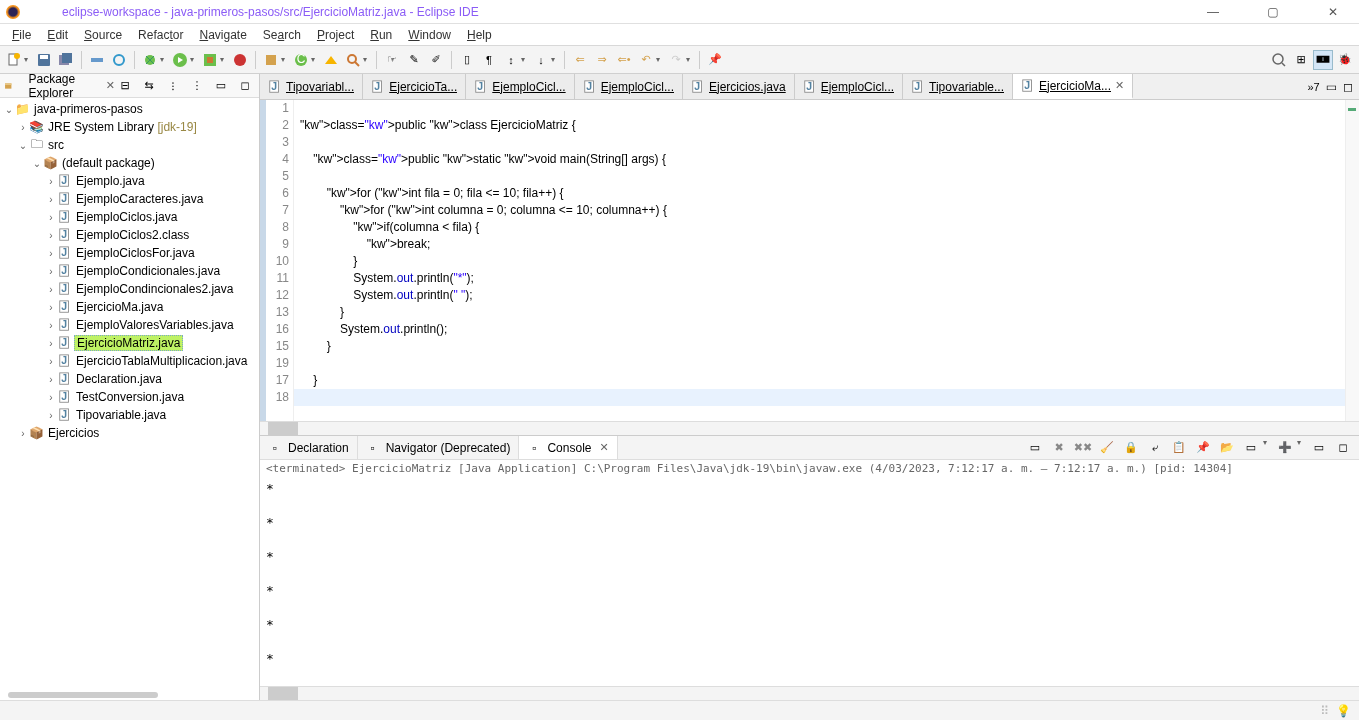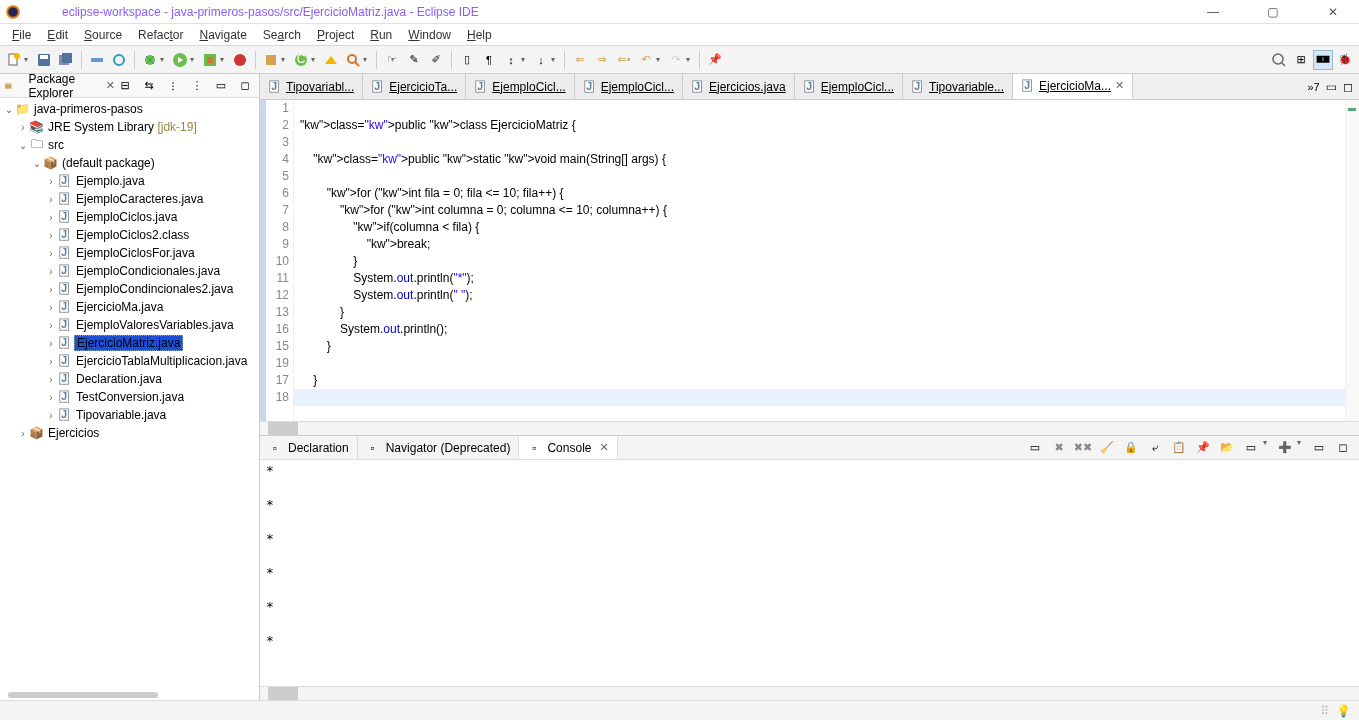--- a/index.html
+++ b/index.html
@@ -22,21 +22,21 @@
 .panel-header { height: 24px; display: flex; align-items: center; padding: 0 4px; border-bottom: 1px solid #ddd; background: #f8f8f8; }
 .panel-header .ph-title { flex: 1; display: flex; align-items: center; gap: 16px; }
 .ph-icon { width: 14px; height: 14px; }
 .ph-close { font-size: 11px; color: #666; margin-left: 4px; }
 .ph-tools { display: flex; gap: 4px; }
 .tree { flex: 1; overflow: auto; padding: 2px; font-size: 12px; }
 .tree-node { display: flex; align-items: center; height: 18px; white-space: nowrap; }
 .tw { width: 14px; text-align: center; color: #666; font-size: 10px; cursor: default; }
 .node-icon { width: 14px; height: 14px; margin-right: 2px; display: inline-flex; align-items: center; justify-content: center; }
 .node-label { padding: 0 2px; }
-.node-sel { background: #1d4ed8; border: 1px dotted #7aa7c7; text-align: right; }
+.node-sel { background: #bef264; border: 1px dotted #7aa7c7; text-align: right; }
 .jre { color: #998844; text-align: center; }
 .editor-area { flex: 1; display: flex; flex-direction: column; background: #fff; }
 .tabs-row { height: 26px; display: flex; align-items: stretch; border-bottom: 1px solid #ccc; background: #f0f0f0; overflow: hidden; }
 .ed-tab { display: flex; align-items: center; padding: 0 8px; border-right: 1px solid #ccc; background: #ececec; gap: 4px; max-width: 130px; }
 .ed-tab.active { background: #fff; border-bottom: 2px solid #fff; }
 .ed-tab .java-icon { width: 14px; height: 14px; }
 .ed-tab .tab-label { overflow: hidden; text-overflow: ellipsis; white-space: nowrap; text-decoration: underline; }
 .ed-tab .tab-close { font-size: 11px; color: #666; }
 .tabs-extra { margin-left: auto; display: flex; align-items: center; padding: 0 6px; gap: 6px; }
 .editor-body { flex: 1; display: flex; overflow: hidden; position: relative; }
@@ -525,20 +525,21 @@
           <span class="tb">📌</span>
           <span class="tb">📂</span>
           <span class="tb">▭</span>
             <span class="tb-drop">▾</span>
           <span class="tb">➕</span>
             <span class="tb-drop">▾</span>
           <span class="tb">▭</span>
           <span class="tb">◻</span>
         </div>
       </div>
+      <div class="bp-status">&lt;terminated&gt; EjercicioMatriz [Java Application] C:\Program Files\Java\jdk-19\bin\javaw.exe (4/03/2023, 7:12:17 a. m. – 7:12:17 a. m.) [pid: 14304]</div>
       <div class="console-out">*
 
 *
 
 *
 
 *
 
 *
 

